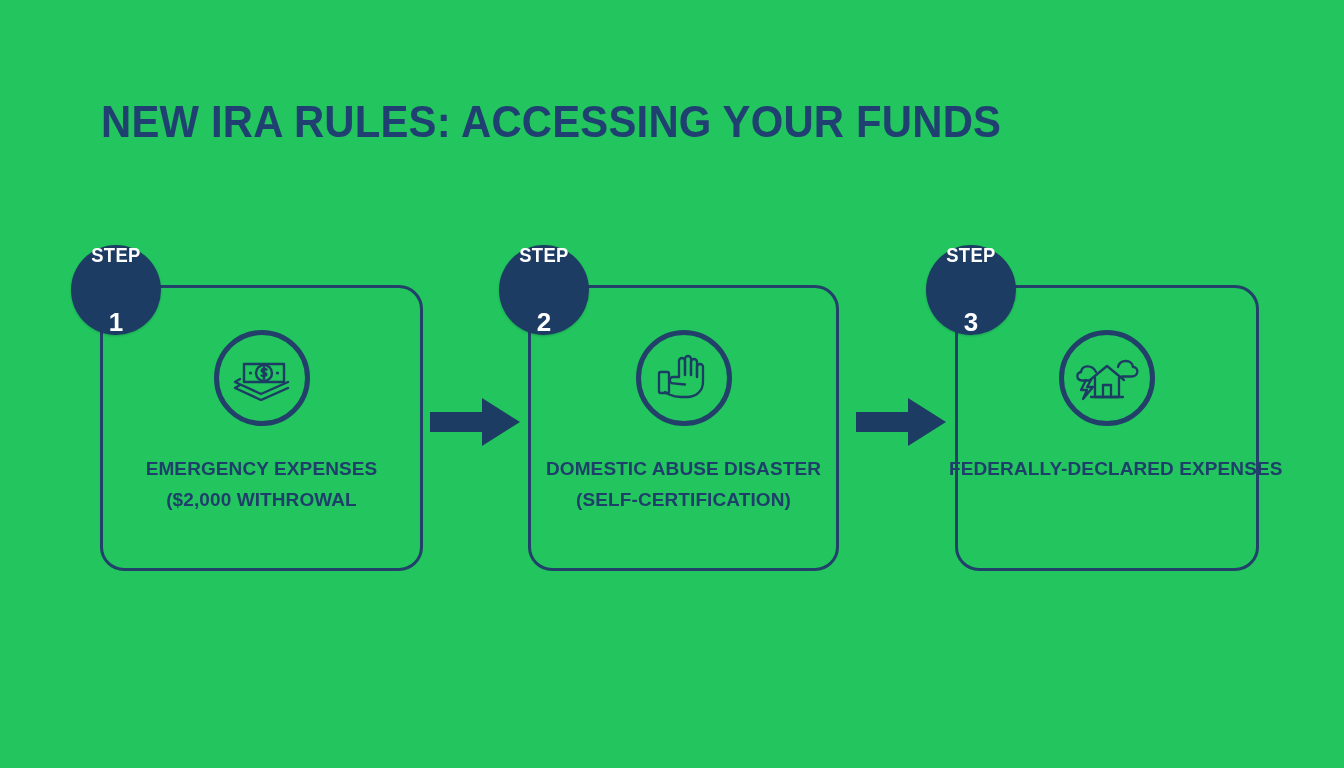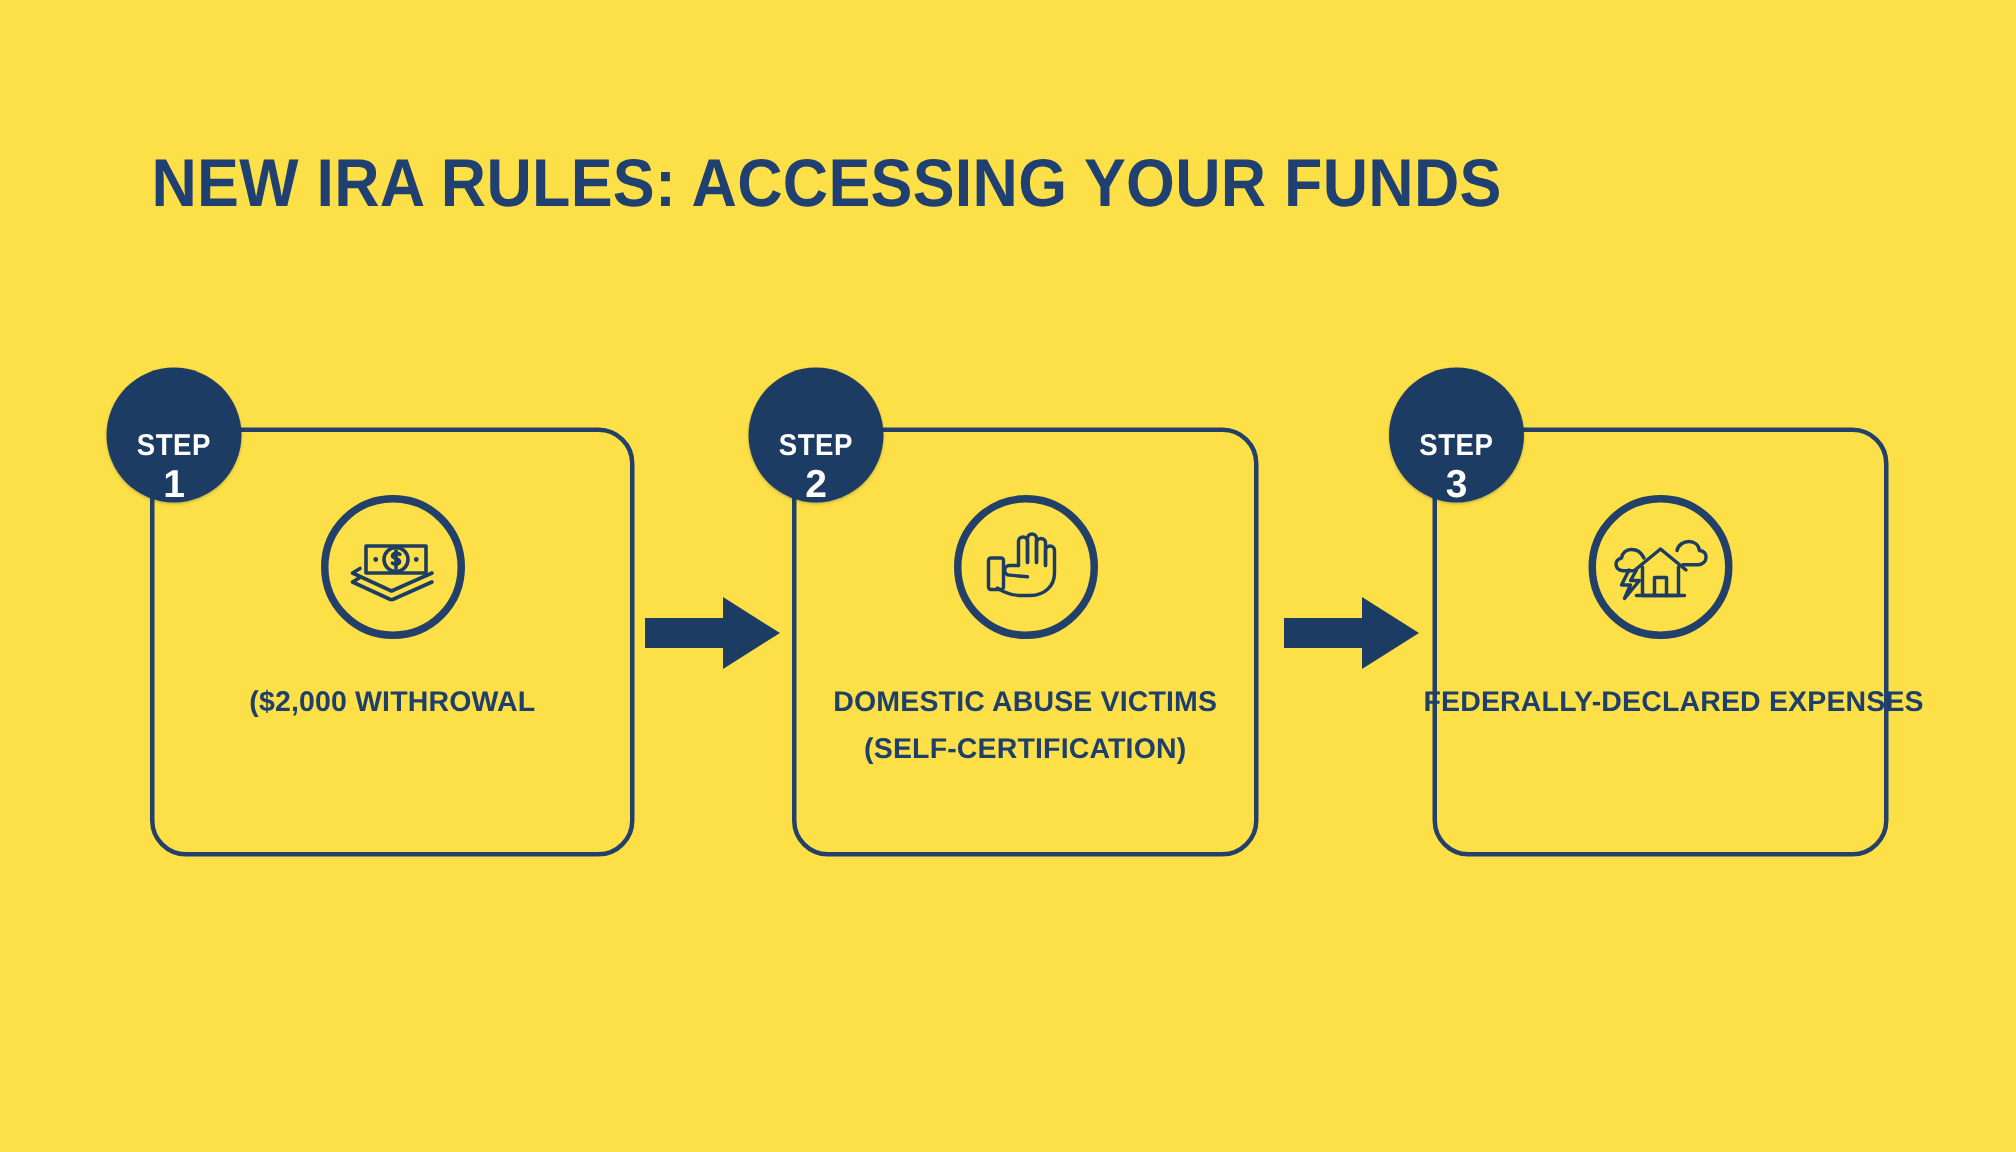--- a/index.html
+++ b/index.html
@@ -10,21 +10,21 @@
     width: 1344px;
     height: 768px;
     background: #fcfcfd;
     font-family: "Liberation Sans", sans-serif;
     overflow: hidden;
   }
   .canvas {
     position: relative;
     width: 1344px;
     height: 768px;
-    background: #fde047;
+    background: #22c55e;
   }
 
   
   .title {
     position: absolute;
     left: 101px;
     top: 96px;
     font-size: 45px;
     line-height: 52px;
     font-weight: bold;
@@ -70,21 +70,21 @@
     left: -29px;
     top: -40px;
     width: 90px;
     height: 90px;
     border-radius: 50%;
     background: #1d3c63;
     color: #ffffff;
     display: flex;
     flex-direction: column;
     align-items: center;
-    justify-content: flex-end;
+    justify-content: space-between;
     z-index: 3;
     box-shadow: 0 1px 2px rgba(20,40,70,0.25);
   }
   .badge-word {
     font-size: 20px;
     font-weight: bold;
     line-height: 20px;
     letter-spacing: 0.4px;
     transform: scaleX(0.92);
   }
@@ -160,20 +160,21 @@
           <path d="M13 9 L13 27 L53 27 L53 9 Z"></path>
           <circle cx="33" cy="18" r="8"></circle>
           <path d="M35.6 14.6 C34.6 13.8 31.3 13.4 30.7 15.3 C30.1 17.3 34.9 17.1 35.3 19.1 C35.7 21.1 32.2 21.6 30.6 20.4"></path>
           <path d="M33 12.2 L33 23.8"></path>
           <circle cx="19.5" cy="18" r="1.6" fill="#1d3c63" stroke="none"></circle>
           <circle cx="46.5" cy="18" r="1.6" fill="#1d3c63" stroke="none"></circle>
         </svg>
       </div>
 
       <div class="card-text">
+        <span>EMERGENCY EXPENSES</span>
         <span class="l2">($2,000 WITHROWAL</span>
       </div>
 
       <div class="badge">
         <span class="badge-word">STEP</span>
         <span class="badge-num">1</span>
       </div>
     </div>
 
     <div class="step step-2">
@@ -184,21 +185,21 @@
           <path d="M24 24 L24 8 a3 3 0 0 1 6 0 L30 22"></path>
           <path d="M30 22 L30 6 a3 3 0 0 1 6 0 L36 22"></path>
           <path d="M36 22 L36 9 a3 3 0 0 1 6 0 L42 24"></path>
           <path d="M42 24 L42 14 a3 3 0 0 1 6 0 L48 29 c0 9 -7 15 -16 15 L26 44 C16 44 10 39 10 39"></path>
           <path d="M24 24 L18 24 a3.2 3.2 0 0 0 0 6.4 L30 31.5"></path>
           <rect x="4" y="19" width="10" height="21" rx="1.6"></rect>
         </svg>
       </div>
 
       <div class="card-text">
-        <span>DOMESTIC ABUSE VICTIMS</span>
+        <span>DOMESTIC ABUSE DISASTER</span>
         <span class="l2">(SELF-CERTIFICATION)</span>
       </div>
 
       <div class="badge">
         <span class="badge-word">STEP</span>
         <span class="badge-num">2</span>
       </div>
     </div>
 
     <div class="step step-3">

